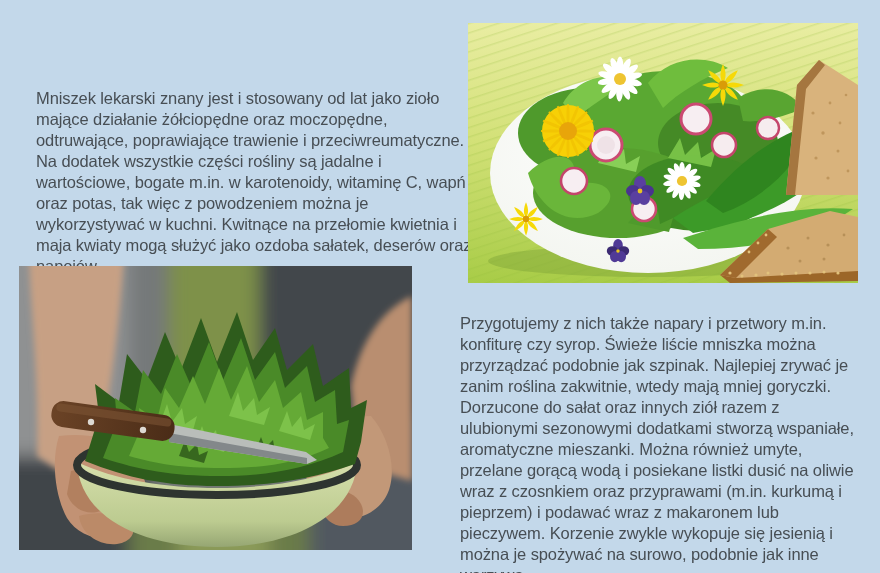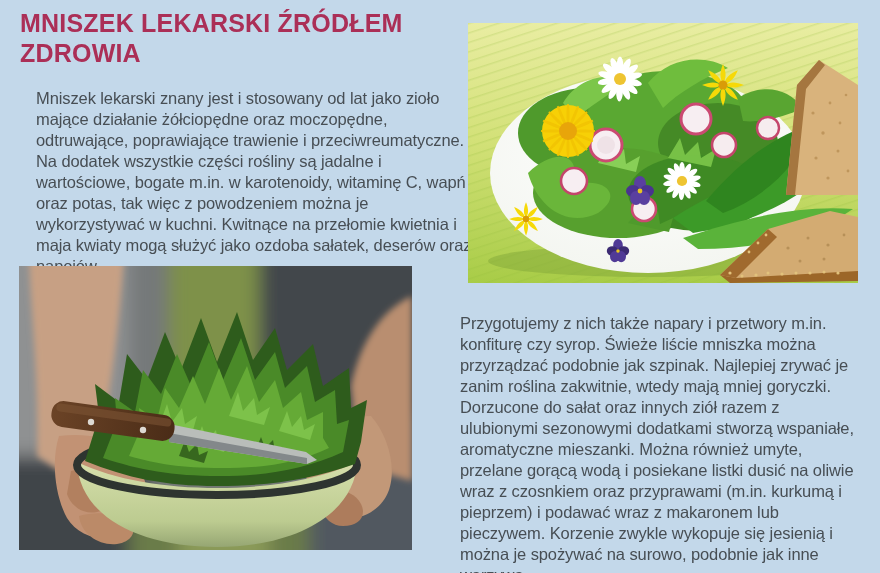--- a/index.html
+++ b/index.html
@@ -22,21 +22,20 @@
   figure{margin:0;padding:0;position:absolute;overflow:hidden;}
   #salad-photo{left:468px;top:23px;width:390px;height:260px;}
   #hands-photo{left:19px;top:266px;width:393px;height:284px;}
   figure svg{display:block;}
 </style>
 </head>
 <body>
 
 <div id="page">
 
-  <h1 class="title">MNISZEK LEKARSKI ŹRÓDŁEM ZDROWIA</h1>
 
   <p class="para" id="intro-para">Mniszek lekarski znany jest i stosowany od lat jako zioło mające działanie żółciopędne oraz moczopędne, odtruwające, poprawiające trawienie i przeciwreumatyczne. Na dodatek wszystkie części rośliny są jadalne i wartościowe, bogate m.in. w karotenoidy, witaminę C, wapń oraz potas, tak więc z powodzeniem można je wykorzystywać w kuchni. Kwitnące na przełomie kwietnia i maja kwiaty mogą służyć jako ozdoba sałatek, deserów oraz napojów.</p>
 
   <figure id="salad-photo" aria-label="Sałatka z dzikich ziół z kwiatami mniszka, stokrotkami, rzodkiewką i pieczywem">
     <svg width="390" height="260" viewBox="0 0 390 260" xmlns="http://www.w3.org/2000/svg">
       <defs>
         <linearGradient id="cloth" x1="0" y1="0" x2="0" y2="1">
           <stop offset="0" stop-color="#e9eda2"></stop>
           <stop offset="0.45" stop-color="#d3e178"></stop>
           <stop offset="1" stop-color="#a8cc47"></stop>

